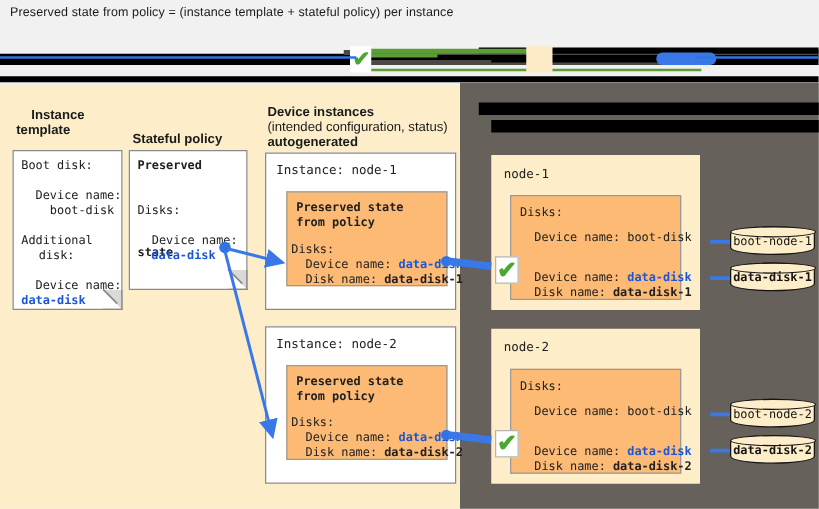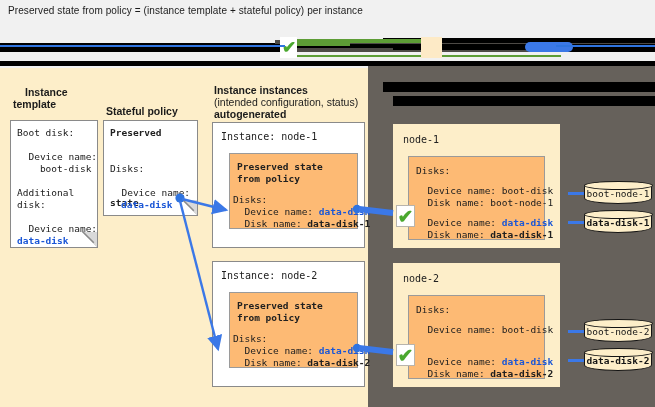--- a/index.html
+++ b/index.html
@@ -142,38 +142,38 @@
   <div class="panel-gray" style="left:368px;top:66px;width:287px;height:341px;"></div>
 
   <div class="sec-title" style="left:13px;top:86px;margin-left:12px;">Instance</div>
   <div class="sec-title" style="left:13px;top:98px;">template</div>
 
   <div class="note" style="left:10px;top:120px;width:88px;height:128px;">
     <div class="mono" style="position:absolute;left:6px;top:6px;">Boot disk:</div>
     <div class="mono" style="position:absolute;left:6px;top:30px;">  Device name:</div>
     <div class="mono" style="position:absolute;left:6px;top:42px;">    boot-disk</div>
     <div class="mono" style="position:absolute;left:6px;top:66px;">Additional</div>
-    <div class="mono" style="position:absolute;left:6px;top:78px;">disk:</div>
+    <div class="mono" style="position:absolute;left:20px;top:78px;">disk:</div>
     <div class="mono" style="position:absolute;left:6px;top:102px;">  Device name:</div>
     <div class="mono b blue" style="position:absolute;left:6px;top:114px;">data-disk</div>
     <div class="fold"></div>
   </div>
 
   <div class="sec-title" style="left:106px;top:105px;">Stateful policy</div>
 
-  <div class="note" style="left:103px;top:120px;width:95px;height:96px;">
+  <div class="note" style="left:103px;top:120px;width:95px;height:112px;">
     <div class="mono b" style="position:absolute;left:6px;top:6px;">Preserved</div>
     <div class="mono b" style="position:absolute;left:6px;top:30px;margin-top:46px;">state</div>
     <div class="mono" style="position:absolute;left:6px;top:42px;">Disks:</div>
     <div class="mono" style="position:absolute;left:6px;top:66px;">  Device name:</div>
     <div class="mono b blue" style="position:absolute;left:17px;top:78px;">data-disk</div>
     <div class="fold"></div>
   </div>
 
-  <div class="sec-title" style="left:214px;top:84px;">Instance instances</div>
+  <div class="sec-title" style="left:214px;top:84px;">Device instances</div>
   <div class="sec-sub" style="left:214px;top:96px;">(intended configuration, status)</div>
   <div class="sec-title" style="left:214px;top:108px;">autogenerated</div>
 
   <div class="boxplain" style="left:212px;top:122px;width:153px;height:126px;">
     <div class="mono" style="position:absolute;left:8px;top:8px;font-size:10px;">Instance: node-1</div>
     <div class="boxwhite" style="left:16px;top:30px;width:129px;height:76px;">
       <div class="mono b" style="position:absolute;left:7px;top:7px;">Preserved state</div>
       <div class="mono b" style="position:absolute;left:7px;top:19px;">from policy</div>
       <div class="mono" style="position:absolute;left:3px;top:40px;">Disks:</div>
       <div class="mono" style="position:absolute;left:3px;top:52px;"><span>  Device name: </span><span class="blue">data-disk</span></div>
@@ -193,21 +193,20 @@
   </div>
 
   <div class="redact" style="left:383px;top:82px;width:272px;height:10px;"></div>
   <div class="redact" style="left:393px;top:96px;width:262px;height:10px;"></div>
 
   <div class="nodecard" style="left:393px;top:124px;width:167px;height:124px;">
     <div class="mono" style="position:absolute;left:10px;top:10px;font-size:10px;">node-1</div>
     <div class="boxwhite" style="left:15px;top:32px;width:137px;height:84px;">
       <div class="mono" style="position:absolute;left:7px;top:8px;">Disks:</div>
       <div class="mono" style="position:absolute;left:7px;top:28px;"><span>  Device name: </span><span>boot-disk</span></div>
-      <div class="mono" style="position:absolute;left:7px;top:40px;"><span>  Disk name: </span><span>boot-node-1</span></div>
       <div class="mono" style="position:absolute;left:7px;top:60px;"><span>  Device name: </span><span class="blue">data-disk</span></div>
       <div class="mono" style="position:absolute;left:7px;top:72px;"><span>  Disk name: </span><span class="mono b" style="font-size:9.5px;">data-disk-1</span></div>
     </div>
   </div>
 
   <div class="chkbox" style="left:396px;top:205px;width:19px;height:22px;">
       <span>✔</span>
     </div>
 
   <div class="nodecard" style="left:393px;top:263px;width:167px;height:124px;">

